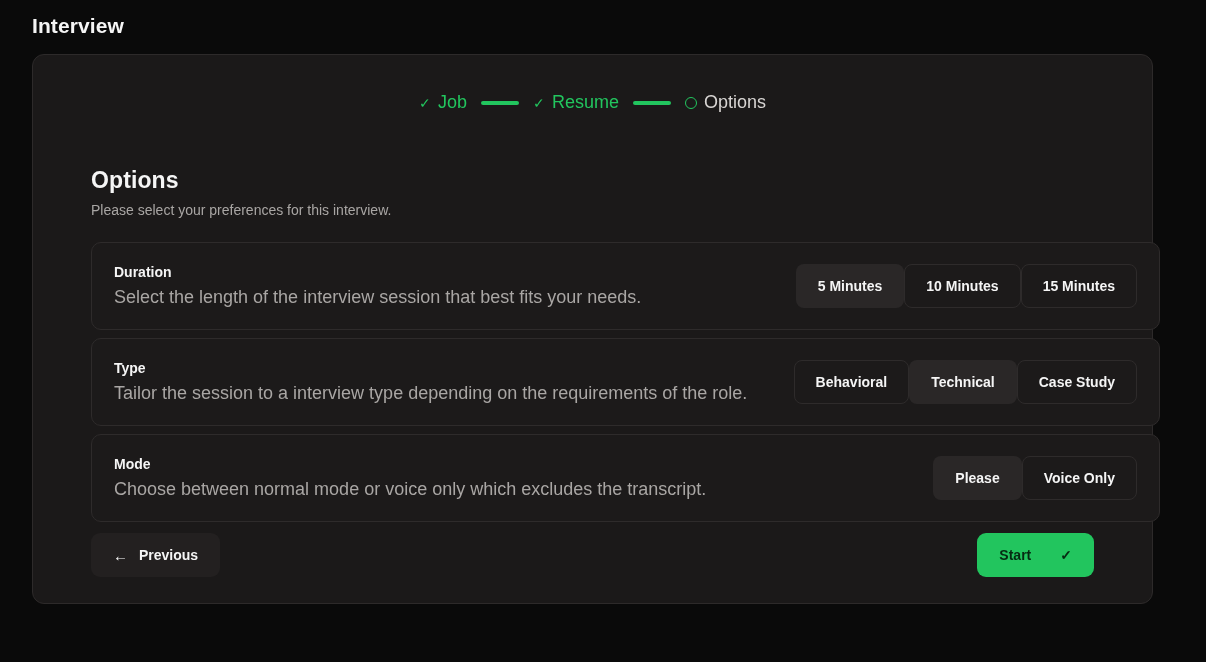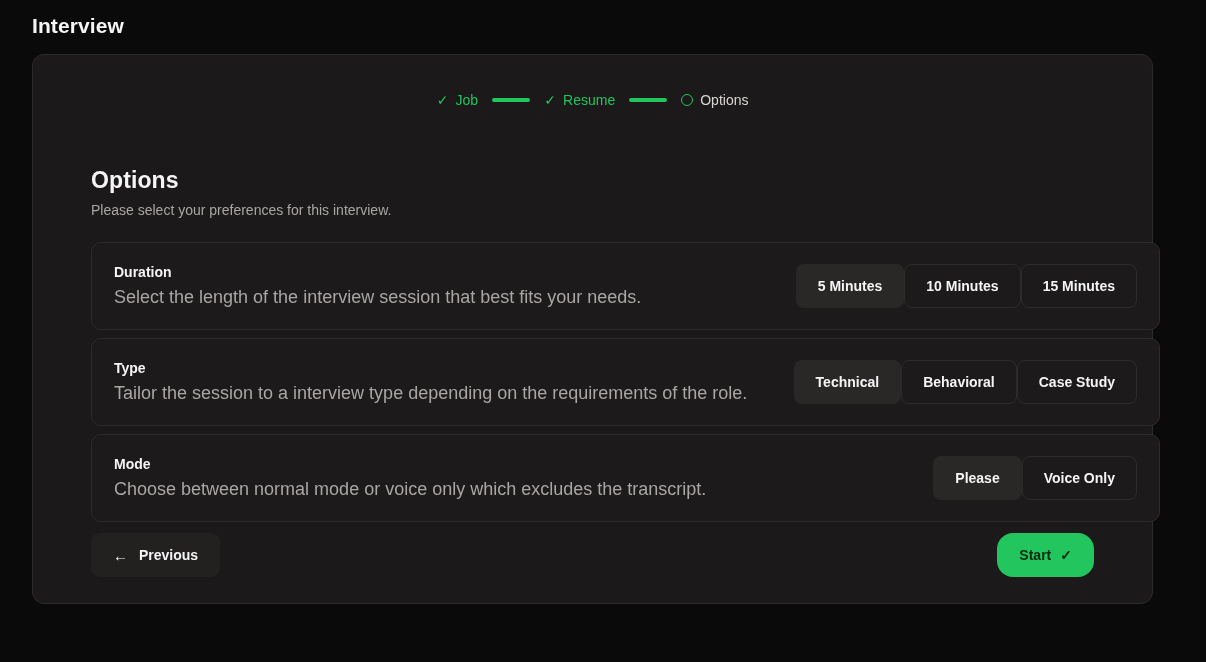--- a/index.html
+++ b/index.html
@@ -44,21 +44,21 @@
   }
   .step{display:flex;align-items:center;gap:7px;font-size:14px;}
   .step-check{
     color:var(--green);font-size:14px;line-height:1;
     display:inline-block;width:12px;text-align:center;
   }
   .step-circle{
     width:12px;height:12px;border-radius:50%;
     border:1.6px solid var(--green);display:inline-block;
   }
-  .step-label{font-size:14px;}
+  .step-label{font-size:18px;}
   .step.done .step-label{color:var(--green);}
   .step.current .step-label{color:#d8d5d3;}
   .connector{
     width:38px;height:4px;border-radius:2px;background:var(--green);
     flex:0 0 auto;
   }
 
   
   .section-head{position:absolute;left:58px;top:112px;}
   .section-title{font-size:23px;font-weight:bold;color:var(--text);letter-spacing:.1px;}
@@ -104,22 +104,22 @@
   }
   .btn-prev{
     display:flex;align-items:center;gap:11px;
     background:#232020;border:none;border-radius:9px;
     padding:14px 22px;
     font-size:14px;font-weight:bold;color:var(--text);
     cursor:pointer;font-family:"Liberation Sans", sans-serif;
   }
   .btn-prev .arrow{font-size:15px;line-height:1;}
   .btn-start{
-    display:flex;align-items:center;gap:9px;
-    background:var(--green);border:none;border-radius:16px;
+    display:flex;align-items:center;gap:29px;
+    background:var(--green);border:none;border-radius:9px;
     padding:14px 22px;
     font-size:14px;font-weight:bold;color:#062b12;
     cursor:pointer;font-family:"Liberation Sans", sans-serif;
   }
   .btn-start .check{font-size:14px;line-height:1;}
 </style>
 </head>
 <body>
 
 <div class="page">
@@ -161,22 +161,22 @@
             <button class="choice" aria-pressed="false">10 Minutes</button>
             <button class="choice" aria-pressed="false">15 Minutes</button>
           </div>
         </div>
         <div class="option-row">
           <div class="option-text">
             <div class="option-label">Type</div>
             <div class="option-desc">Tailor the session to a interview type depending on the requirements of the role.</div>
           </div>
           <div class="choices">
+            <button class="choice" aria-pressed="false">Behavioral</button>
             <button class="choice selected" aria-pressed="true">Technical</button>
-            <button class="choice" aria-pressed="false">Behavioral</button>
             <button class="choice" aria-pressed="false">Case Study</button>
           </div>
         </div>
         <div class="option-row">
           <div class="option-text">
             <div class="option-label">Mode</div>
             <div class="option-desc">Choose between normal mode or voice only which excludes the transcript.</div>
           </div>
           <div class="choices">
             <button class="choice selected" aria-pressed="true">Please</button>

